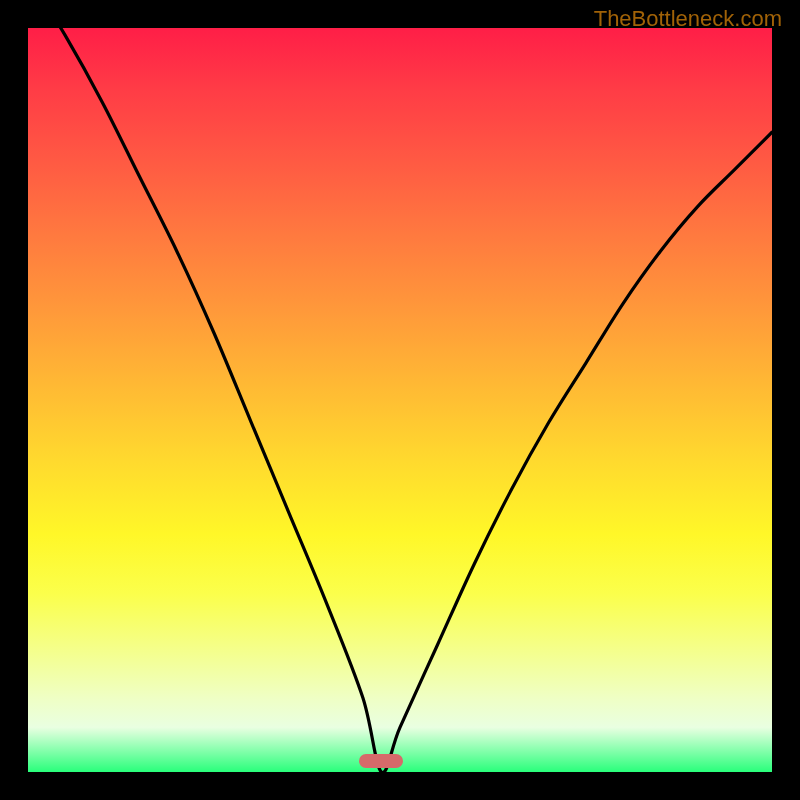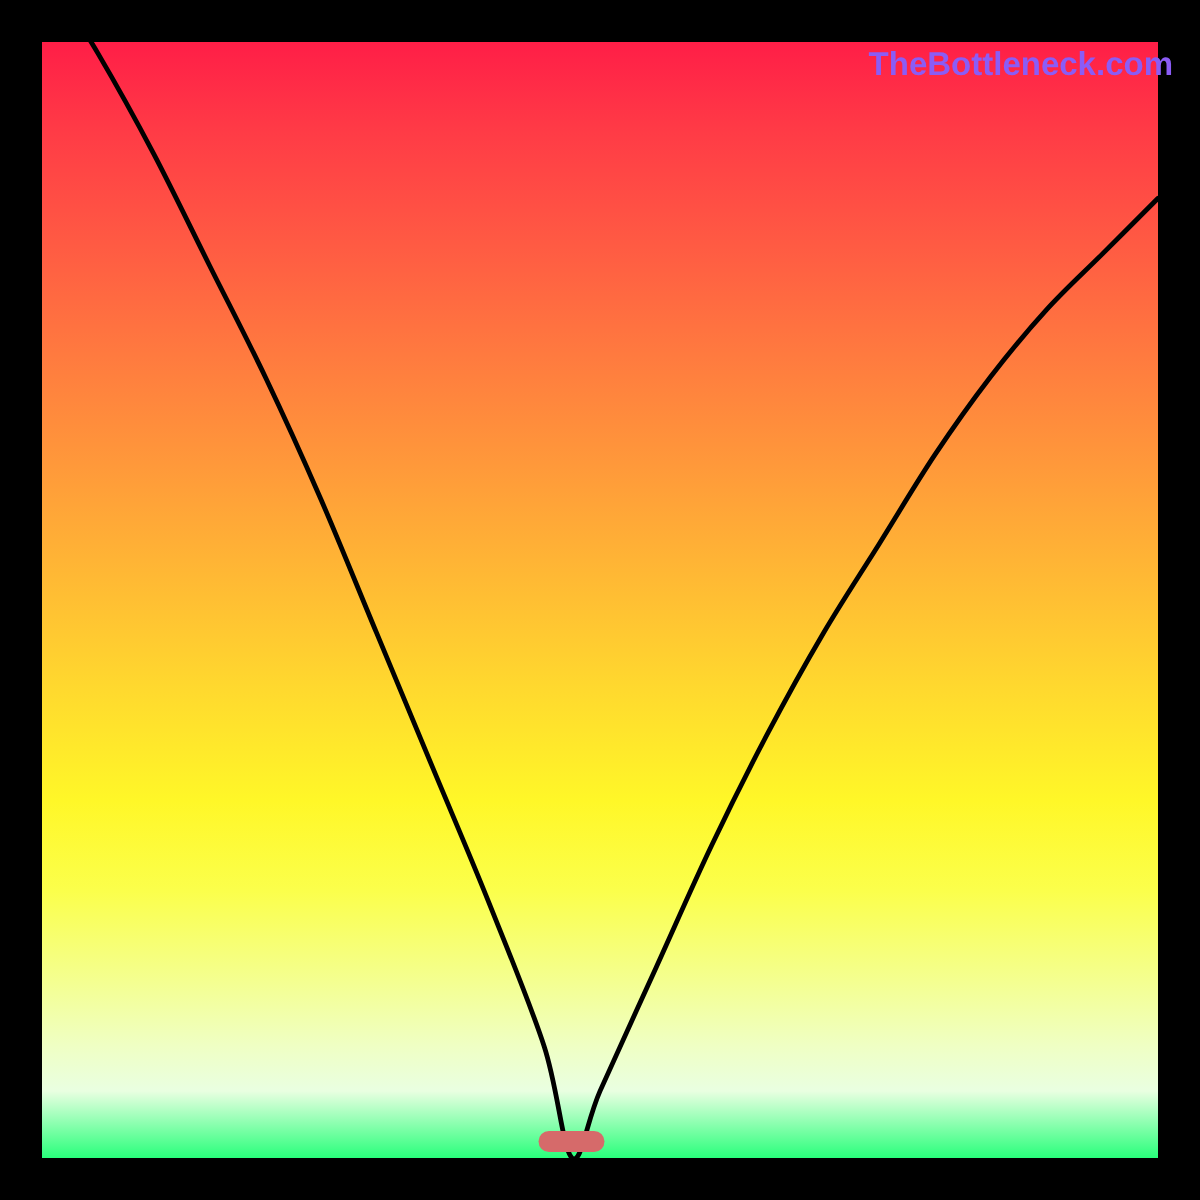--- a/index.html
+++ b/index.html
@@ -8,25 +8,24 @@
     width: 800px;
     height: 800px;
     background: #000;
     position: relative;
     font-family: Arial, Helvetica, sans-serif;
   }
   .watermark {
     position: absolute;
     top: 6px;
     right: 18px;
-    color: #8b5cf6;
+    color: #a16207;
     font-size: 22px;
-    font-weight: 700;
+    font-weight: 400;
     z-index: 10;
-    margin-top: 24px;
   }
   .plot-area {
     position: absolute;
     top: 28px;
     left: 28px;
     width: 744px;
     height: 744px;
     background: linear-gradient(to bottom,
       #ff1e47 0%,
       #ff3b46 8%,

